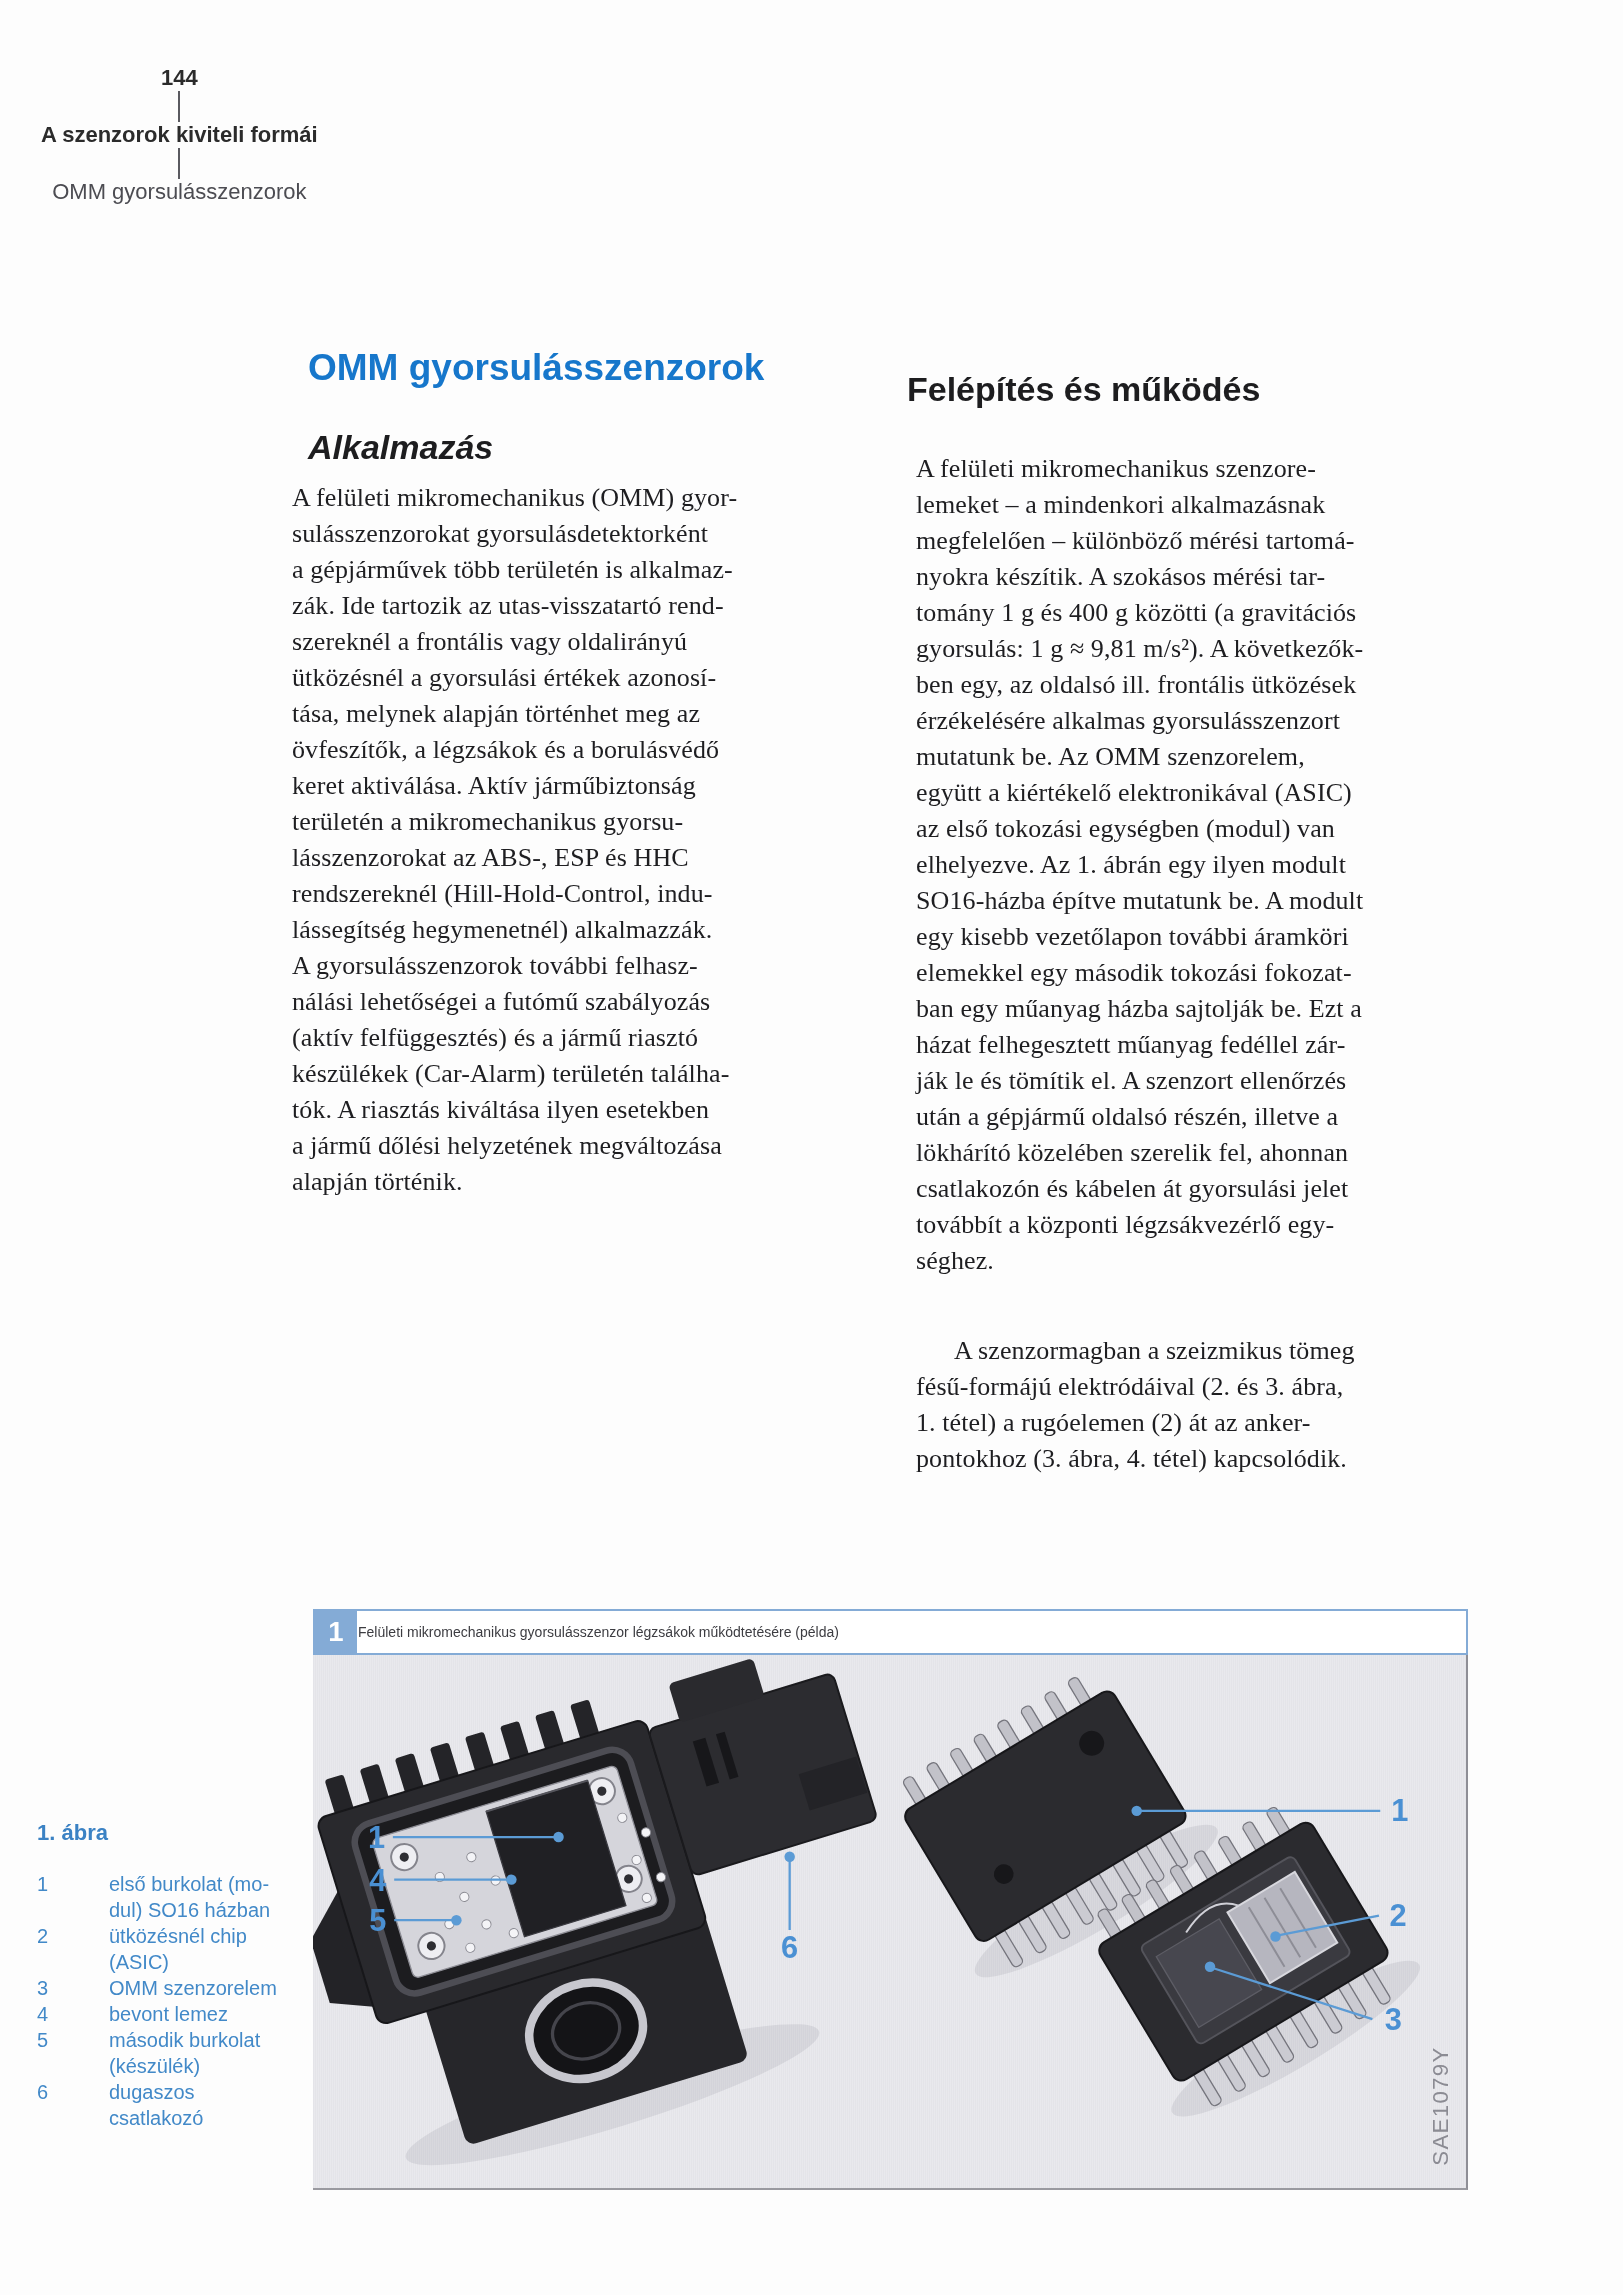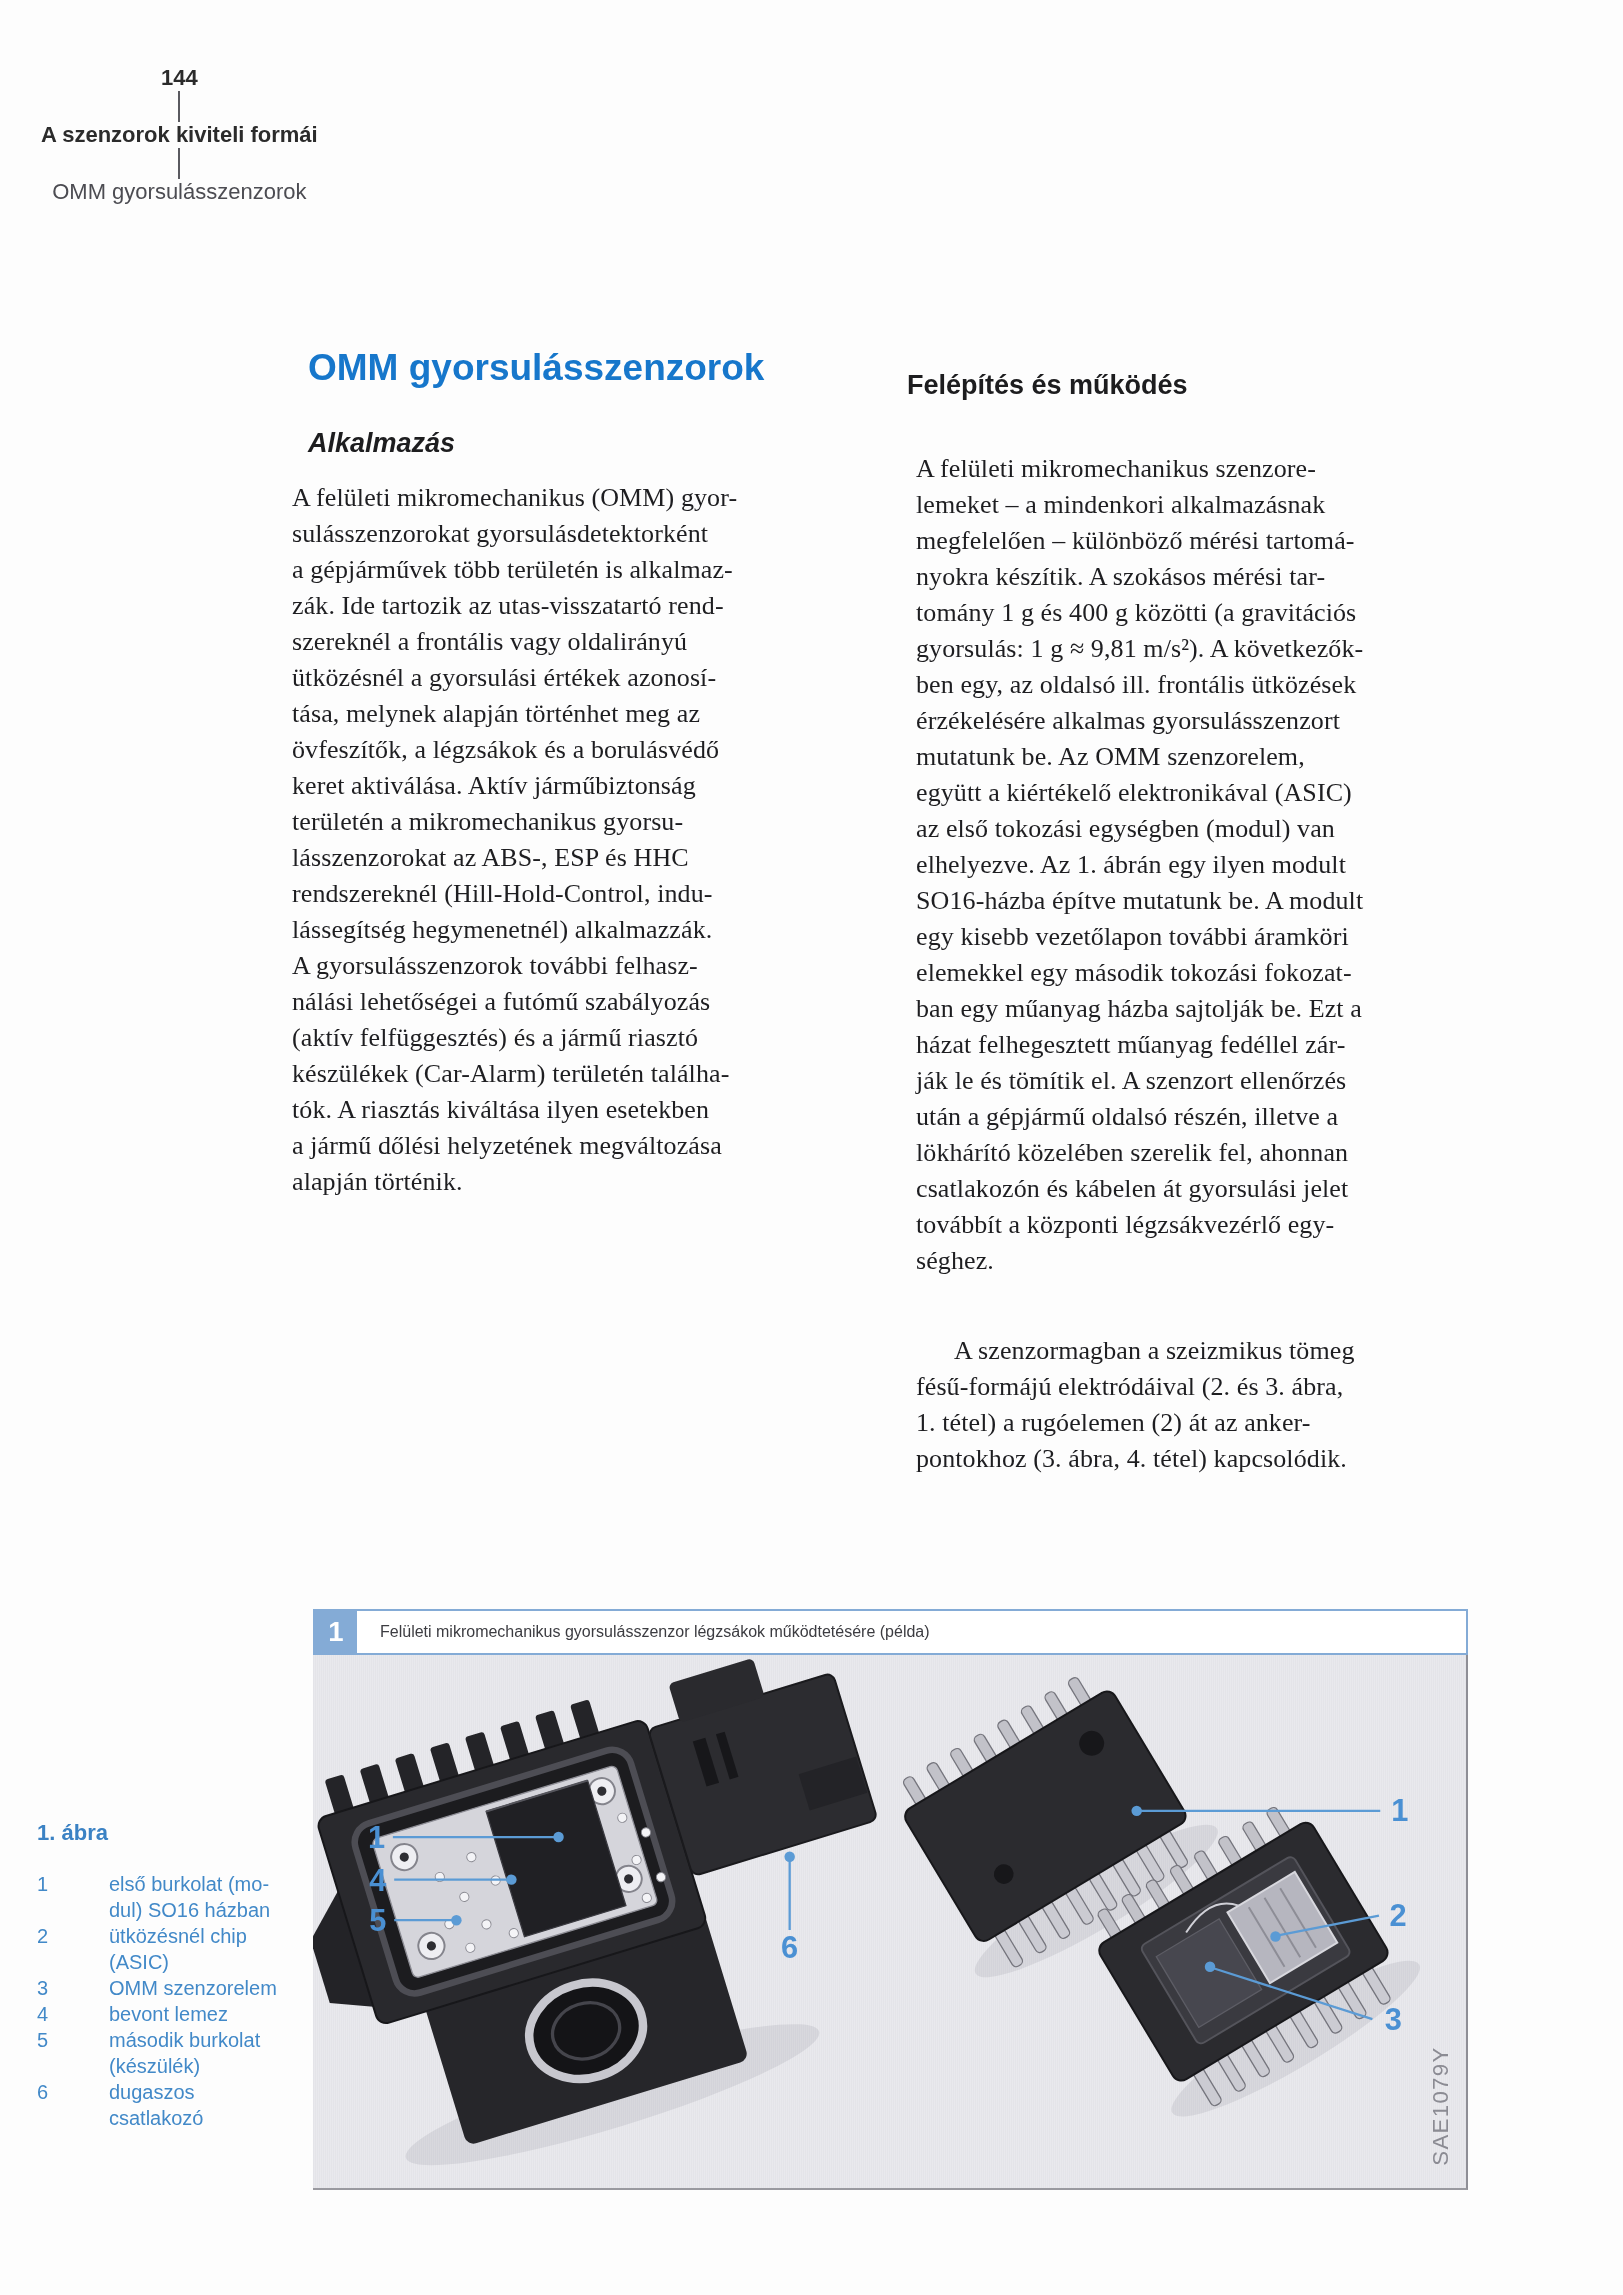--- a/index.html
+++ b/index.html
@@ -8,36 +8,36 @@
   
   .page-header{position:absolute;top:65px;left:41px;display:flex;align-items:center;
                font-size:22px;color:#2b2b2b;flex-direction:column;}
   .ph-num{font-weight:700;}
   .ph-sep{width:2px;height:31px;background:#5a5a60;margin:0 18.3px;}
   .ph-section{font-weight:700;}
   .ph-topic{color:#4c4c52;}
   
   .article-title{position:absolute;left:308px;top:347px;font-weight:700;font-size:37px;
                  color:#1777cb;}
-  .col-heading{position:absolute;font-weight:700;font-size:27px;color:#1d1d1f;}
+  .col-heading{position:absolute;font-weight:700;font-size:34px;color:#1d1d1f;}
   #heading-left{left:308px;top:428px;font-style:italic;}
   #heading-right{left:907px;top:370px;}
   .body-text{position:absolute;font-family:"Liberation Serif",serif;font-size:26px;
              line-height:36px;color:#1e1e21;white-space:pre-line;letter-spacing:0.1px;}
   #body-left{left:292px;top:480px;width:569px;}
   #body-right{left:907px;top:406px;width:579px;}
   #body-right .para{margin:9px;white-space:pre-line;}
   .indent{text-indent:38px;}
   
   .fig-bar{position:absolute;left:313px;top:1609px;width:1155px;height:46px;
            border:2px solid #84abd6;background:#ffffff;display:flex;box-sizing:border-box;}
   .fig-tile{width:42px;background:#84abd6;color:#ffffff;font-weight:700;font-size:27.5px;
             display:flex;align-items:center;justify-content:center;flex:none;}
-  .fig-cap{flex:1;font-size:16px;color:#3c3c41;display:flex;align-items:center;
-           padding-left:23px;}
+  .fig-cap{flex:1;font-size:14px;color:#3c3c41;display:flex;align-items:center;
+           padding-left:1px;}
   
   .fig-photo{position:absolute;left:313px;top:1655px;width:1155px;height:535px;
              background:#e9e9ed;box-sizing:border-box;
              border-right:2px solid #8f8f96;border-bottom:2px solid #9a9aa0;
              background-image:repeating-linear-gradient(90deg,rgba(130,130,150,.05) 0 0.7px,transparent 0.7px 2px);}
   .co-line{stroke:#5b9bd5;stroke-width:3.5;}
   .co-dot{fill:#5b9bd5;}
   .co-num{font:700 47px "Liberation Sans",sans-serif;fill:#4a90d3;}
   .credit{font:400 34px "Liberation Sans",sans-serif;fill:#8b8b93;letter-spacing:2px;}
   

